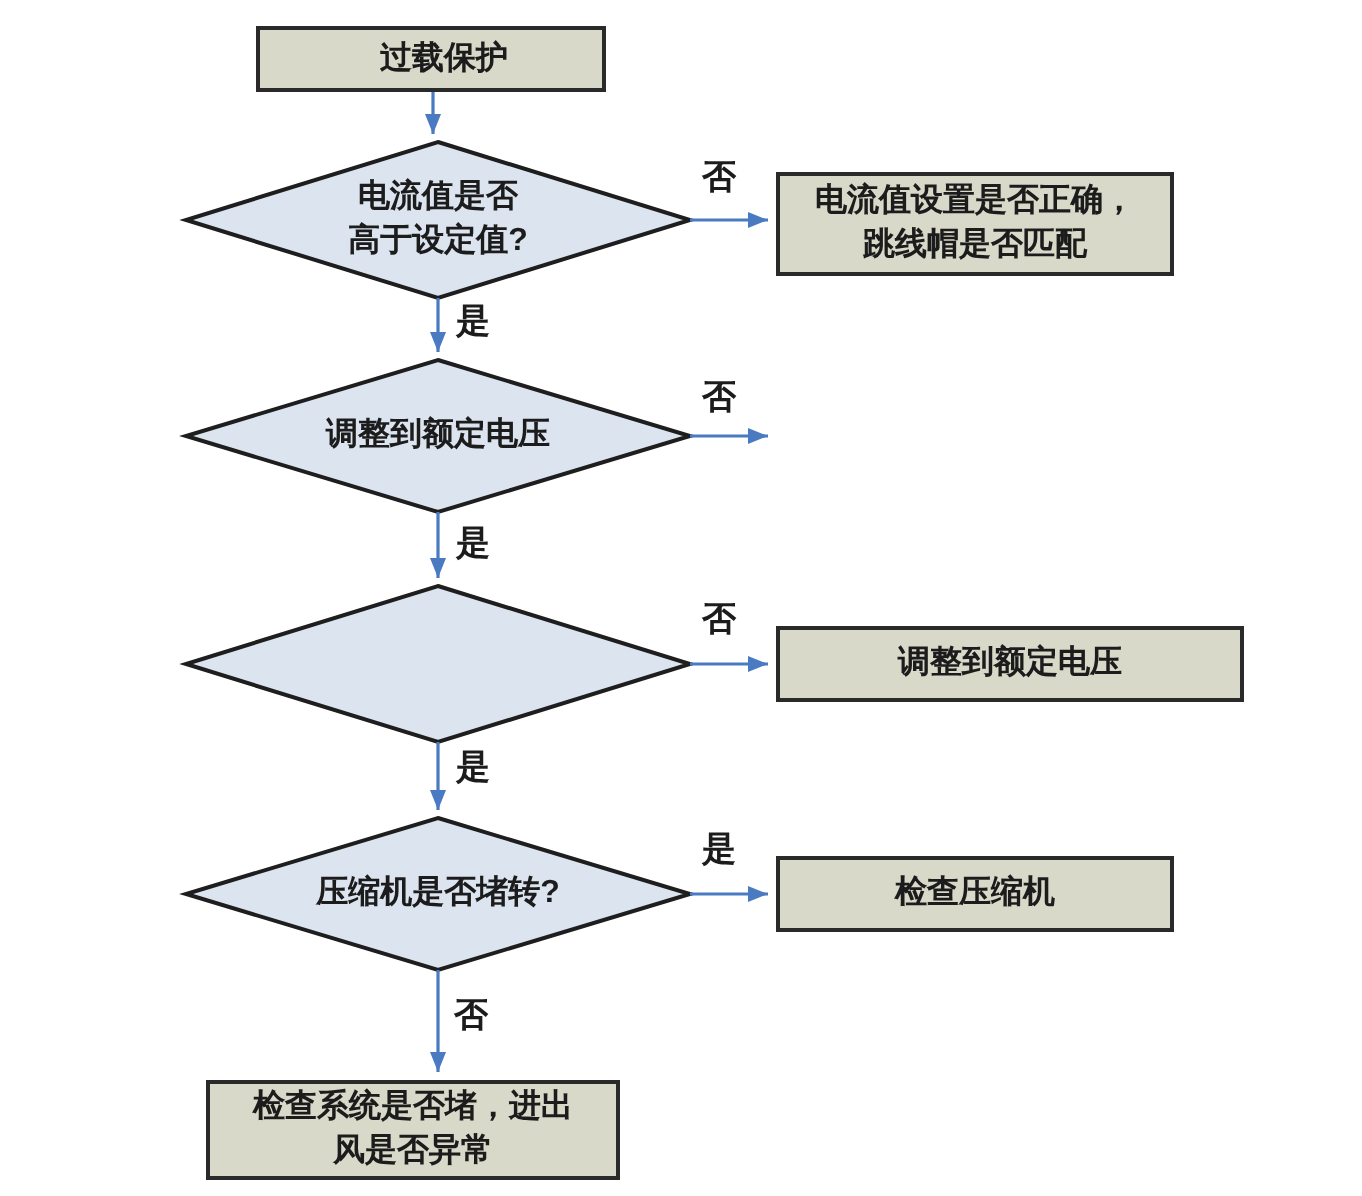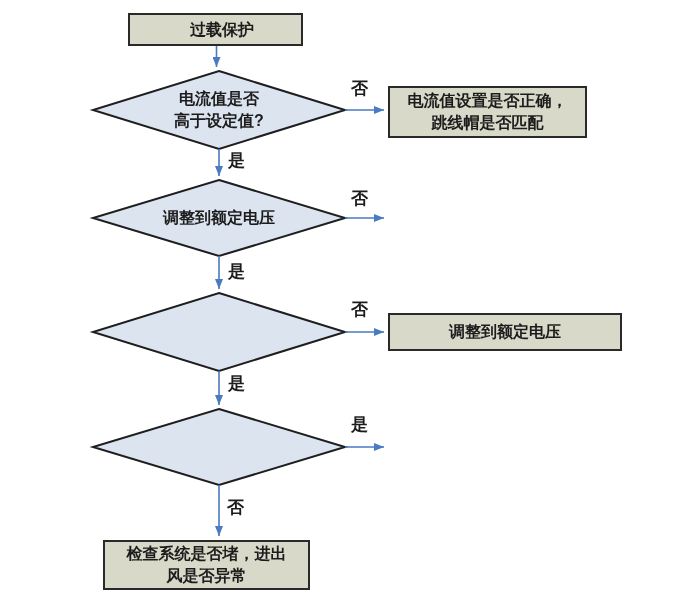--- a/index.html
+++ b/index.html
@@ -109,29 +109,33 @@
   <div class="rect-node" style="left:388px; top:86px; width:199px; height:52px;">
     <span>电流值设置是否正确，
 跳线帽是否匹配</span>
   </div>
 
 
   <div class="rect-node" style="left:388px; top:313px; width:234px; height:38px;">
     <span>调整到额定电压</span>
   </div>
 
+  <div class="rect-node" style="left:388px; top:428px; width:199px; height:38px;">
+    <span>检查压缩机</span>
+  </div>
 
   <div class="rect-node" style="left:103px; top:540px; width:207px; height:50px;">
     <span>检查系统是否堵，进出
 风是否异常</span>
   </div>
 
   <div class="diamond-text" style="left:99px; top:84px; width:240px; height:52px;">电流值是否
 高于设定值?</div>
   <div class="diamond-text" style="left:99px; top:192px; width:240px; height:52px;">调整到额定电压</div>
+  <div class="diamond-text" style="left:99px; top:421px; width:240px; height:52px;">压缩机是否堵转?</div>
 
   <span class="edge-label" style="left:351px; top:80px;">否</span>
   <span class="edge-label" style="left:228px; top:152px;">是</span>
   <span class="edge-label" style="left:351px; top:190px;">否</span>
   <span class="edge-label" style="left:228px; top:263px;">是</span>
   <span class="edge-label" style="left:351px; top:301px;">否</span>
   <span class="edge-label" style="left:228px; top:375px;">是</span>
   <span class="edge-label" style="left:351px; top:416px;">是</span>
   <span class="edge-label" style="left:227px; top:499px;">否</span>
 

